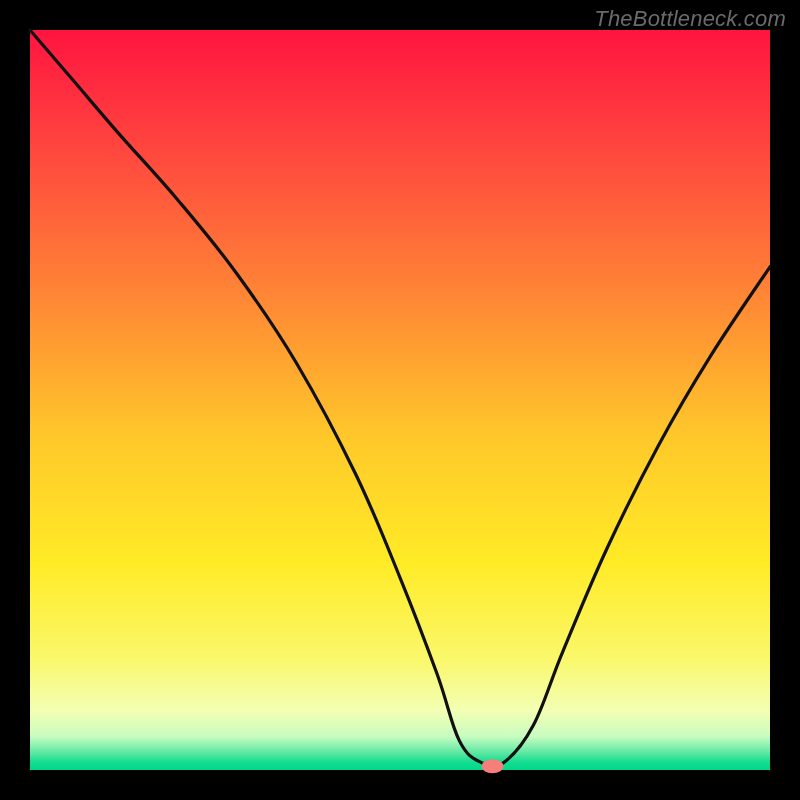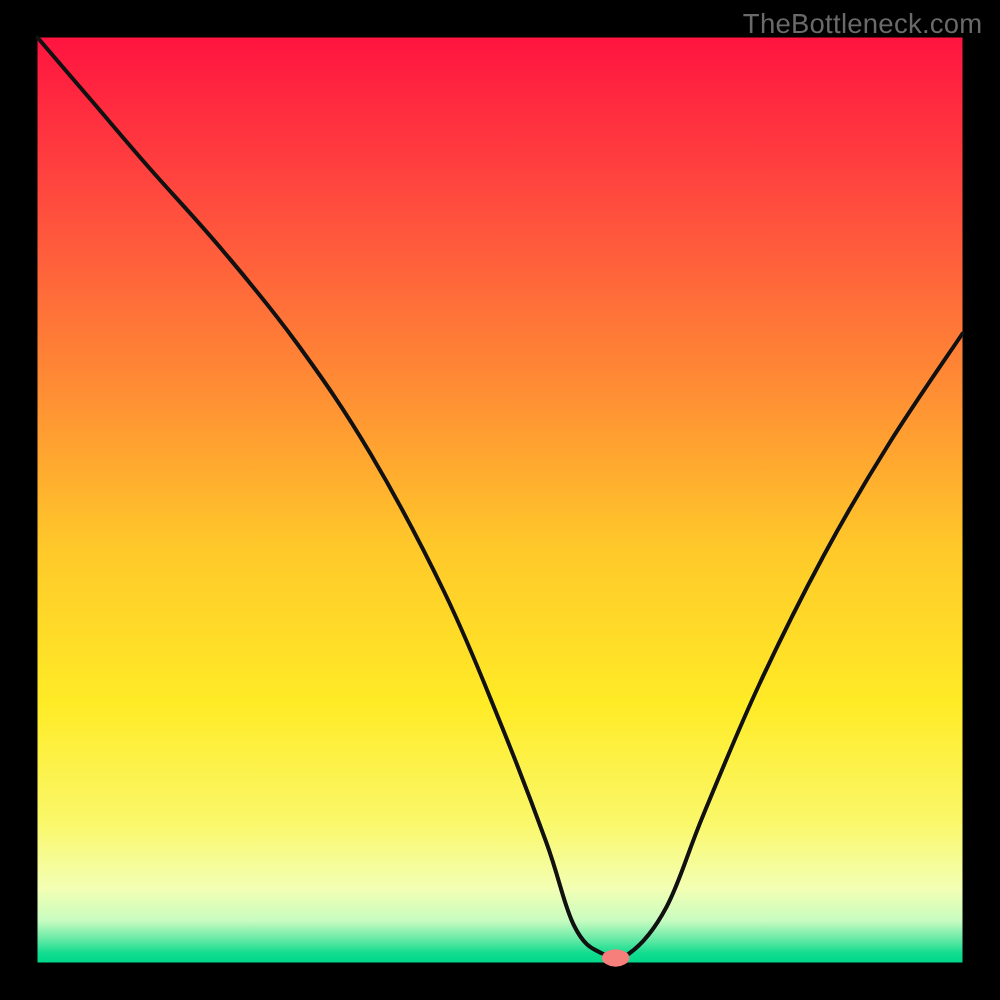--- a/index.html
+++ b/index.html
@@ -19,20 +19,21 @@
   }
   .watermark {
     position: absolute;
     top: 6px;
     right: 14px;
     color: #6a6a6a;
     font-size: 22px;
     font-weight: 400;
     z-index: 5;
     letter-spacing: 0.2px;
+    font-style: italic;
   }
   svg {
     display: block;
   }
 </style>
 </head>
 <body>
 
 <div class="frame">
   <div class="watermark">TheBottleneck.com</div>

